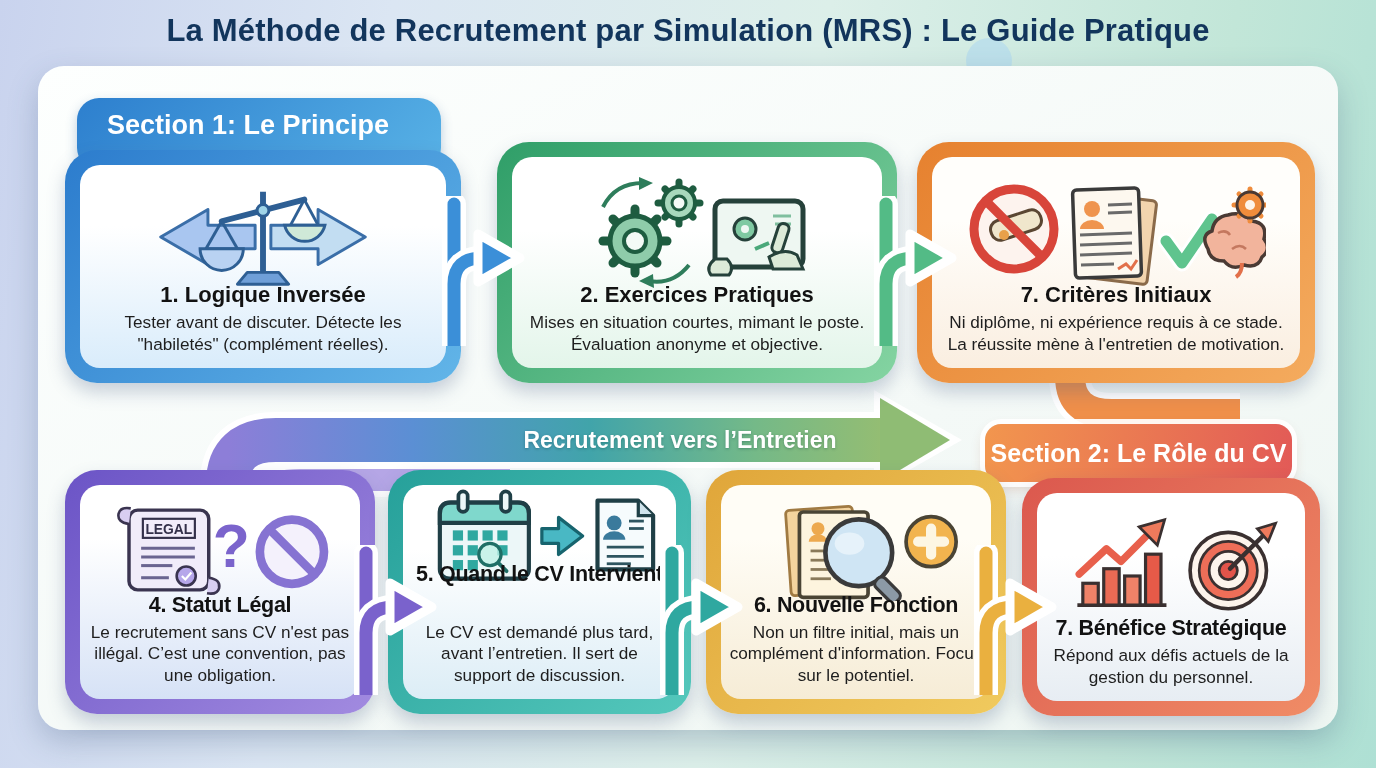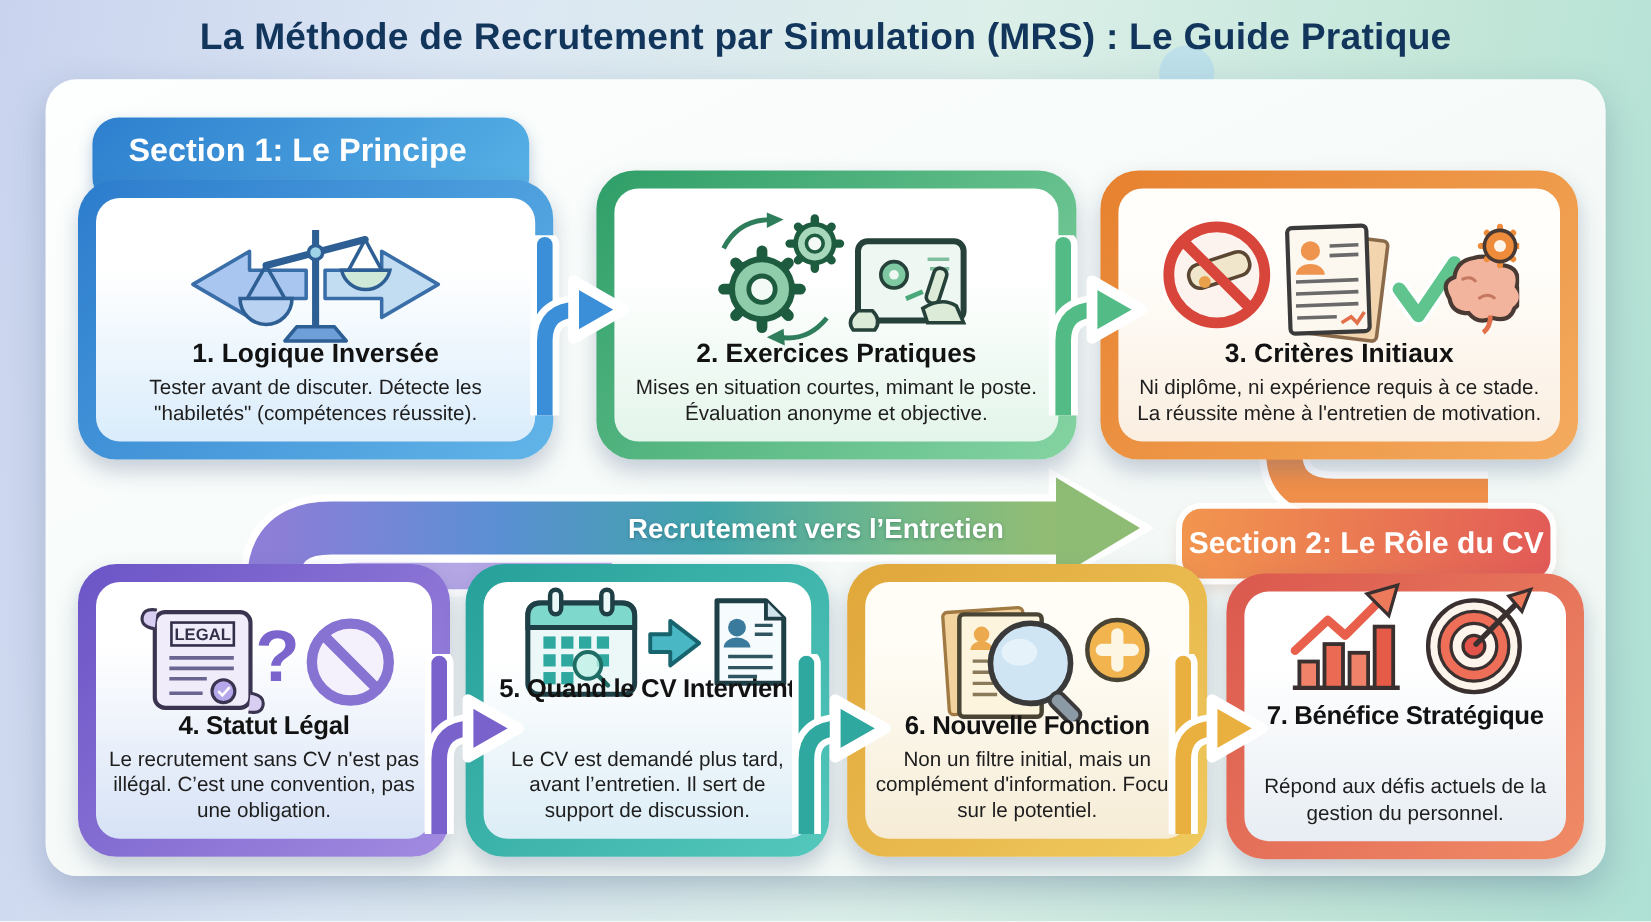--- a/index.html
+++ b/index.html
@@ -39,21 +39,21 @@
   .c2 .card-inner{background:linear-gradient(180deg,#ffffff 35%,#e3f5ea);}
   .c3{background:linear-gradient(135deg,#e6812f,#f4ab5e);}
   .c3 .card-inner{background:linear-gradient(180deg,#fffefb 30%,#faeee0);}
   .c4{background:linear-gradient(135deg,#6b54c6,#a28be0);}
   .c4 .card-inner{background:linear-gradient(180deg,#ffffff 25%,#d6e2f6);}
   .c5{background:linear-gradient(135deg,#26a09a,#55c8bc);}
   .c5 .card-inner{background:linear-gradient(180deg,#ffffff 30%,#dcedf6);}
   .c6{background:linear-gradient(135deg,#e0a63a,#f0ca5e);}
   .c6 .card-inner{background:linear-gradient(180deg,#fffdf6 25%,#f6ecd6);}
   .c7{background:linear-gradient(135deg,#db584e,#f08c66);}
-  .c7 .card-inner{background:linear-gradient(180deg,#ffffff 30%,#e7edf3);gap:32px;}
+  .c7 .card-inner{background:linear-gradient(180deg,#ffffff 30%,#e7edf3);}
 </style>
 </head>
 <body>
 
 <div id="stage">
 
   <div class="deco-circle" style="left:966px;top:38px;width:46px;height:46px;"></div>
 
   <h1 id="page-title">La Méthode de Recrutement par Simulation (MRS) : Le Guide Pratique</h1>
 
@@ -103,21 +103,21 @@
           <line x1="78" y1="46" x2="62" y2="74" stroke="#2e5f94" stroke-width="3"></line>
           <line x1="78" y1="46" x2="94" y2="74" stroke="#2e5f94" stroke-width="3"></line>
           <path d="M56,74 A22,22 0 0 0 100,74 Z" fill="#b9d2f2" stroke="#2e5f94" stroke-width="3"></path>
           <line x1="162" y1="24" x2="148" y2="50" stroke="#2e5f94" stroke-width="3"></line>
           <line x1="162" y1="24" x2="176" y2="50" stroke="#2e5f94" stroke-width="3"></line>
           <path d="M142,50 A21,21 0 0 0 183,50 Z" fill="#cfe9d8" stroke="#2e5f94" stroke-width="3"></path>
           <path d="M104,98 h32 l10,12 h-52 Z" fill="#6f9fd8" stroke="#2e5f94" stroke-width="3" stroke-linejoin="round"></path>
         </svg>
       </div>
       <div class="card-title">1. Logique Inversée</div>
-      <div class="card-body" style="max-width:345px;">Tester avant de discuter. Détecte les "habiletés" (compétences réussite).</div>
+      <div class="card-body" style="max-width:345px;">Tester avant de discuter. Détecte les "habiletés" (complément réelles).</div>
     </div>
   </div>
 
   <div class="card c2 row1" style="left:497px;top:142px;width:400px;height:241px;">
     <div class="card-inner">
       <div class="icon-zone">
         <svg width="240" height="120" viewBox="0 0 240 120">
           <path d="M26,36 Q38,12 66,12" fill="none" stroke="#2e7d5b" stroke-width="4"></path>
           <polygon points="62,6 76,12 62,19" fill="#2e7d5b"></polygon>
           <path d="M112,94 Q96,114 72,110" fill="none" stroke="#2e7d5b" stroke-width="4"></path>
@@ -196,21 +196,21 @@
               <line x1="296" y1="34" x2="300" y2="34"></line>
             <line x1="273" y1="23" x2="276" y2="26"></line>
               <line x1="292" y1="42" x2="295" y2="45"></line>
             <line x1="295" y1="23" x2="292" y2="26"></line>
               <line x1="276" y1="42" x2="273" y2="45"></line>
           </g>
           <circle cx="284" cy="34" r="13" fill="#ef8c3c" stroke="#4a3a34" stroke-width="3"></circle>
           <circle cx="284" cy="34" r="5" fill="#fdf4ea"></circle>
         </svg>
       </div>
-      <div class="card-title">3. Critères Initiaux</div>
+      <div class="card-title">7. Critères Initiaux</div>
       <div class="card-body" style="max-width:370px;">Ni diplôme, ni expérience requis à ce stade. La réussite mène à l'entretien de motivation.</div>
     </div>
   </div>
 
   <div class="card c4 row2" style="left:65px;top:470px;width:310px;height:244px;">
     <div class="card-inner">
       <div class="icon-zone">
         <svg width="266" height="104" viewBox="0 0 270 120">
           <rect x="30" y="14" width="92" height="92" rx="10" fill="#f1ecfa" stroke="#3a3450" stroke-width="4"></rect>
           <path d="M30,30 q-14,-2 -12,-12 q2,-8 14,-6" fill="#d8cef2" stroke="#3a3450" stroke-width="3"></path>

